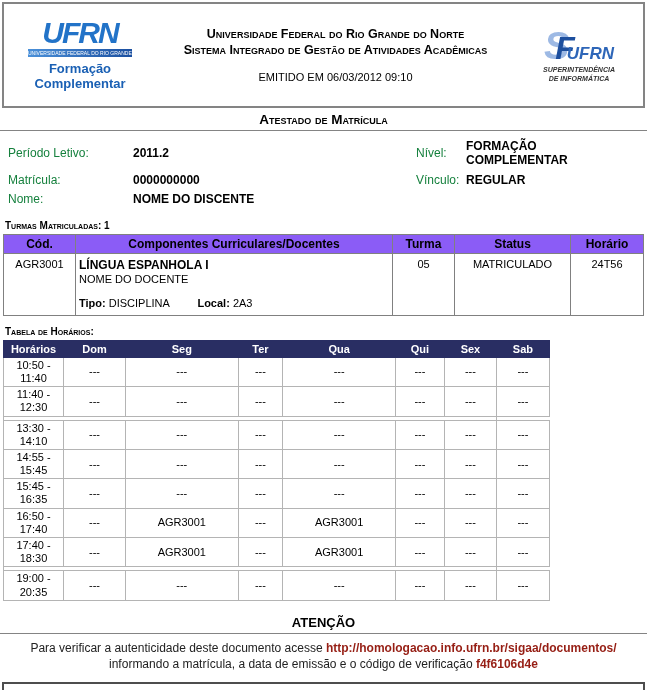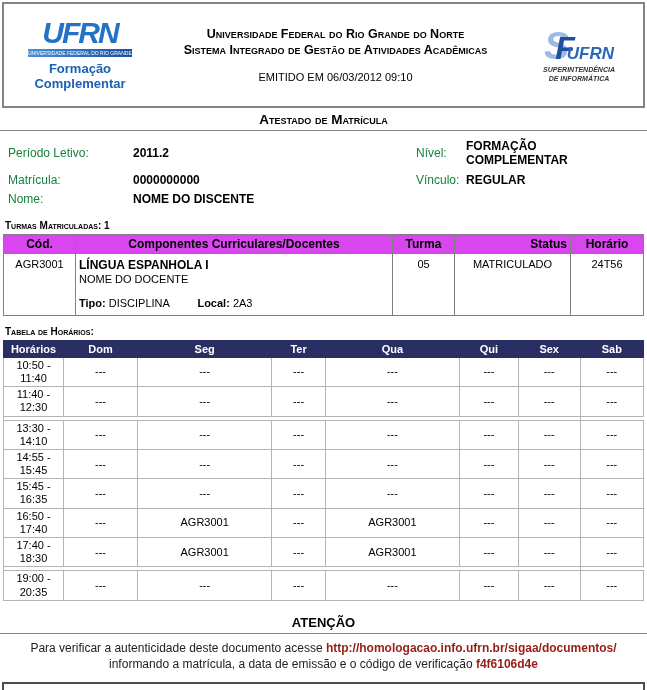--- a/index.html
+++ b/index.html
@@ -58,35 +58,35 @@
   .info .value { font-weight: bold; }
   .value-narrow { max-width: 165px; line-height: 1.2; }
 
   
   .section-heading { margin: 10px 0 3px 5px; font-weight: bold; font-size: 10px; font-variant: small-caps; }
 
   
   table { border-collapse: collapse; }
   .turmas-table { width: 641px; margin: 0 3px; font-size: 11px; }
   .turmas-table th, .turmas-table td { border: 1px solid #808080; padding: 2px 3px; }
-  .turmas-table th { font-size: 12px; font-weight: bold; text-align: center; background: #d946ef; }
+  .turmas-table th { font-size: 12px; font-weight: bold; text-align: center; background: #8b5cf6; }
   .turmas-table th:nth-child(1) { width: 72px; }
   .turmas-table th:nth-child(3) { width: 62px; }
-  .turmas-table th:nth-child(4) { width: 116px; text-align: right; }
+  .turmas-table th:nth-child(4) { width: 116px; }
   .turmas-table th:nth-child(5) { width: 73px; }
   .turmas-table td { vertical-align: top; padding-top: 4px; padding-bottom: 6px; }
   .td-center { text-align: center; }
   .comp-title { font-weight: bold; font-size: 12px; }
   .comp-docente { font-size: 11px; margin-top: 1px; }
   .comp-meta { font-size: 11px; margin-top: 12px; }
   .comp-meta b { font-weight: bold; }
   .meta-gap { display: inline-block; width: 22px; }
 
   
-  .sched-table { width: 641px; margin: 2px 3px 0 3px; font-size: 11px; text-align: center; }
+  .sched-table { width: 547px; margin: 2px 3px 0 3px; font-size: 11px; text-align: center; }
   .sched-table th {
     background: #292e63; color: #fff; font-weight: bold; font-size: 11px;
     border: 1px solid #292e63; padding: 2px; height: 17px;
   }
   .sched-table th:first-child { width: 60px; }
   .sched-table td { border: 1px solid #b4b4b4; padding: 1px 2px; height: 26px; line-height: 1.2; }
   .time-cell { width: 60px; }
   .sep-row td { height: 4px; padding: 0; line-height: 0; }
   .sep-row td.noborder { border: none; }
 

